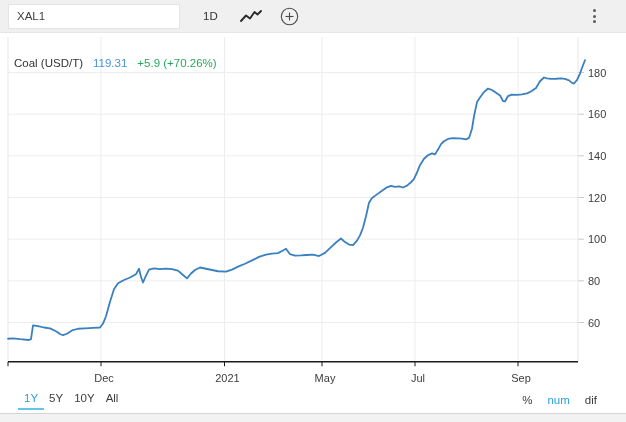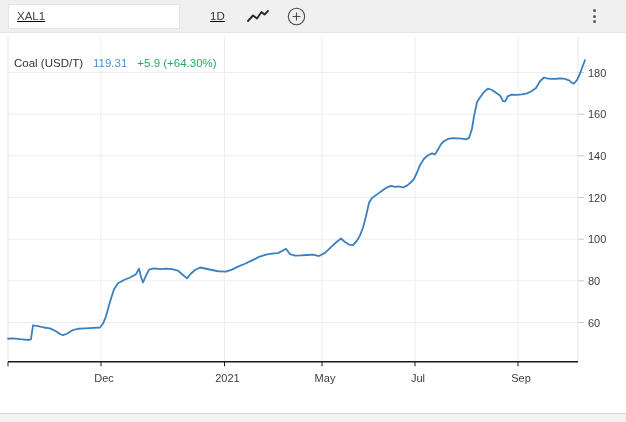--- a/index.html
+++ b/index.html
@@ -1,20 +1,20 @@
 <!DOCTYPE html>
 <html><head>
 <meta charset="utf-8">
 <style>
   html,body{margin:0;padding:0;background:#f2f2f2;font-family:"Liberation Sans",sans-serif;}
-  .widget{position:relative;width:626px;height:414px;background:#ffffff;border-bottom:1px solid #d5d5d5;box-sizing:border-box;overflow:hidden;text-decoration:underline;}
+  .widget{position:relative;width:626px;height:414px;background:#ffffff;border-bottom:1px solid #d5d5d5;box-sizing:border-box;overflow:hidden;}
   
   .toolbar{height:33px;background:#f0f0f0;border-bottom:1px solid #e6e6e6;display:flex;align-items:center;box-sizing:border-box;}
   .symbol-input{margin-left:8px;width:162px;height:23px;background:#ffffff;border:1px solid #e4e4e4;font-family:"Liberation Sans",sans-serif;font-size:11.5px;color:#3f3f3f;padding:0 0 0 8px;outline:none;}
-  .interval{margin-left:30px;font-size:11.5px;color:#333;cursor:pointer;}
+  .interval{margin-left:23px;font-size:11.5px;color:#333;cursor:pointer;}
   .icon-btn{display:flex;align-items:center;justify-content:center;cursor:pointer;}
   .charttype{margin-left:22px;}
   .plusbtn{margin-left:18px;}
   .kebab{margin-left:auto;margin-right:30px;display:flex;flex-direction:column;gap:2.5px;cursor:pointer;}
   .kebab i{width:3px;height:3px;border-radius:50%;background:#5a5a5a;}
   
   .chart-region{position:relative;width:626px;height:353px;}
   .chart-svg{position:absolute;left:0;top:0;}
   .chart-header{position:absolute;left:14px;top:7px;display:flex;gap:10px;font-size:11.5px;align-items:baseline;}
   .ch-title{color:#333;margin-top:17px;}
@@ -97,18 +97,31 @@
         <line x1="518" y1="328.75" x2="518" y2="333.25" stroke="#1b1b1b" stroke-width="1"></line>
         <text x="521" y="348.75" fill="#3d3d3d" font-size="11px" text-anchor="middle" font-family="&quot;Liberation Sans&quot;,sans-serif">Sep</text>
         <line x1="8" y1="4" x2="8" y2="328.75" stroke="#e7e7e7"></line>
         <line x1="578" y1="4" x2="578" y2="328.75" stroke="#e7e7e7"></line>
         <line x1="8" y1="328.75" x2="578" y2="328.75" stroke="#1b1b1b" stroke-width="1.5"></line>
         <polyline points="8,305.75 13,305.33 20,306.17 29,307.00 31,306.17 33,292.42 38,293.04 44,294.50 50,295.33 56,298.25 60,300.96 63,302.21 67,300.75 72,297.42 78,295.75 85,295.33 93,294.92 100,294.50 103,290.54 106,283.25 110,268.67 114,256.17 118,250.33 124,247.00 130,244.50 136,241.17 139,235.75 141,243.67 143,249.50 146,242.63 149,236.58 154,235.33 160,236.17 166,235.54 172,236.17 178,237.63 183,242.00 187,245.33 191,240.54 195,237.00 200,234.50 206,235.75 212,237.00 218,238.25 226,238.67 232,236.58 238,233.67 245,230.75 252,227.42 259,223.88 266,221.58 272,220.54 278,220.13 283,217.42 286,215.75 290,221.17 295,222.63 301,222.42 307,222.00 313,221.58 319,223.04 325,219.92 331,214.08 336,209.50 341,205.54 345,209.08 349,211.58 353,212.21 357,207.63 360,202.42 363,194.71 366,183.25 369,169.71 372,164.92 377,161.38 382,157.83 387,154.29 391,152.83 395,153.88 399,153.46 403,154.50 407,152.63 411,149.29 414,145.96 417,139.50 420,132.21 424,125.75 428,122.21 432,120.33 435,121.38 438,116.58 441,111.17 444,108.25 448,105.96 453,105.13 458,105.33 462,105.54 466,106.37 469,104.92 472,95.75 474,83.25 477,69.08 480,64.50 484,59.08 488,55.54 492,57.00 496,59.71 500,62.42 503,68.04 505,68.46 508,63.04 512,61.58 517,61.79 522,61.38 527,60.33 531,58.46 536,54.92 540,48.25 544,44.50 547,45.33 551,45.96 556,45.75 561,45.33 565,45.96 569,47.42 572,49.92 574,50.54 577,47.00 580,40.54 583,32.21 585,27.21" fill="none" stroke="#3a80c0" stroke-width="1.8" stroke-linejoin="round" stroke-linecap="round"></polyline>
       </svg>
     <div class="chart-header">
       <span class="ch-title">Coal (USD/T)</span>
       <span class="ch-price" style="color: rgb(74, 144, 217);">119.31</span>
-      <span class="ch-change" style="color: rgb(39, 168, 93);">+5.9 (+64.30%)</span>
+      <span class="ch-change" style="color: rgb(39, 168, 93);">+5.9 (+70.26%)</span>
     </div>
   </div>
 
+  <div class="bottom-bar">
+    <div class="ranges">
+      <span class="range active">1Y</span>
+      <span class="range">5Y</span>
+      <span class="range">10Y</span>
+      <span class="range">All</span>
+    </div>
+    <div class="modes">
+      <span class="mode">%</span>
+      <span class="mode active">num</span>
+      <span class="mode">dif</span>
+    </div>
+  </div>
 
 </div>
 
 </body></html>

